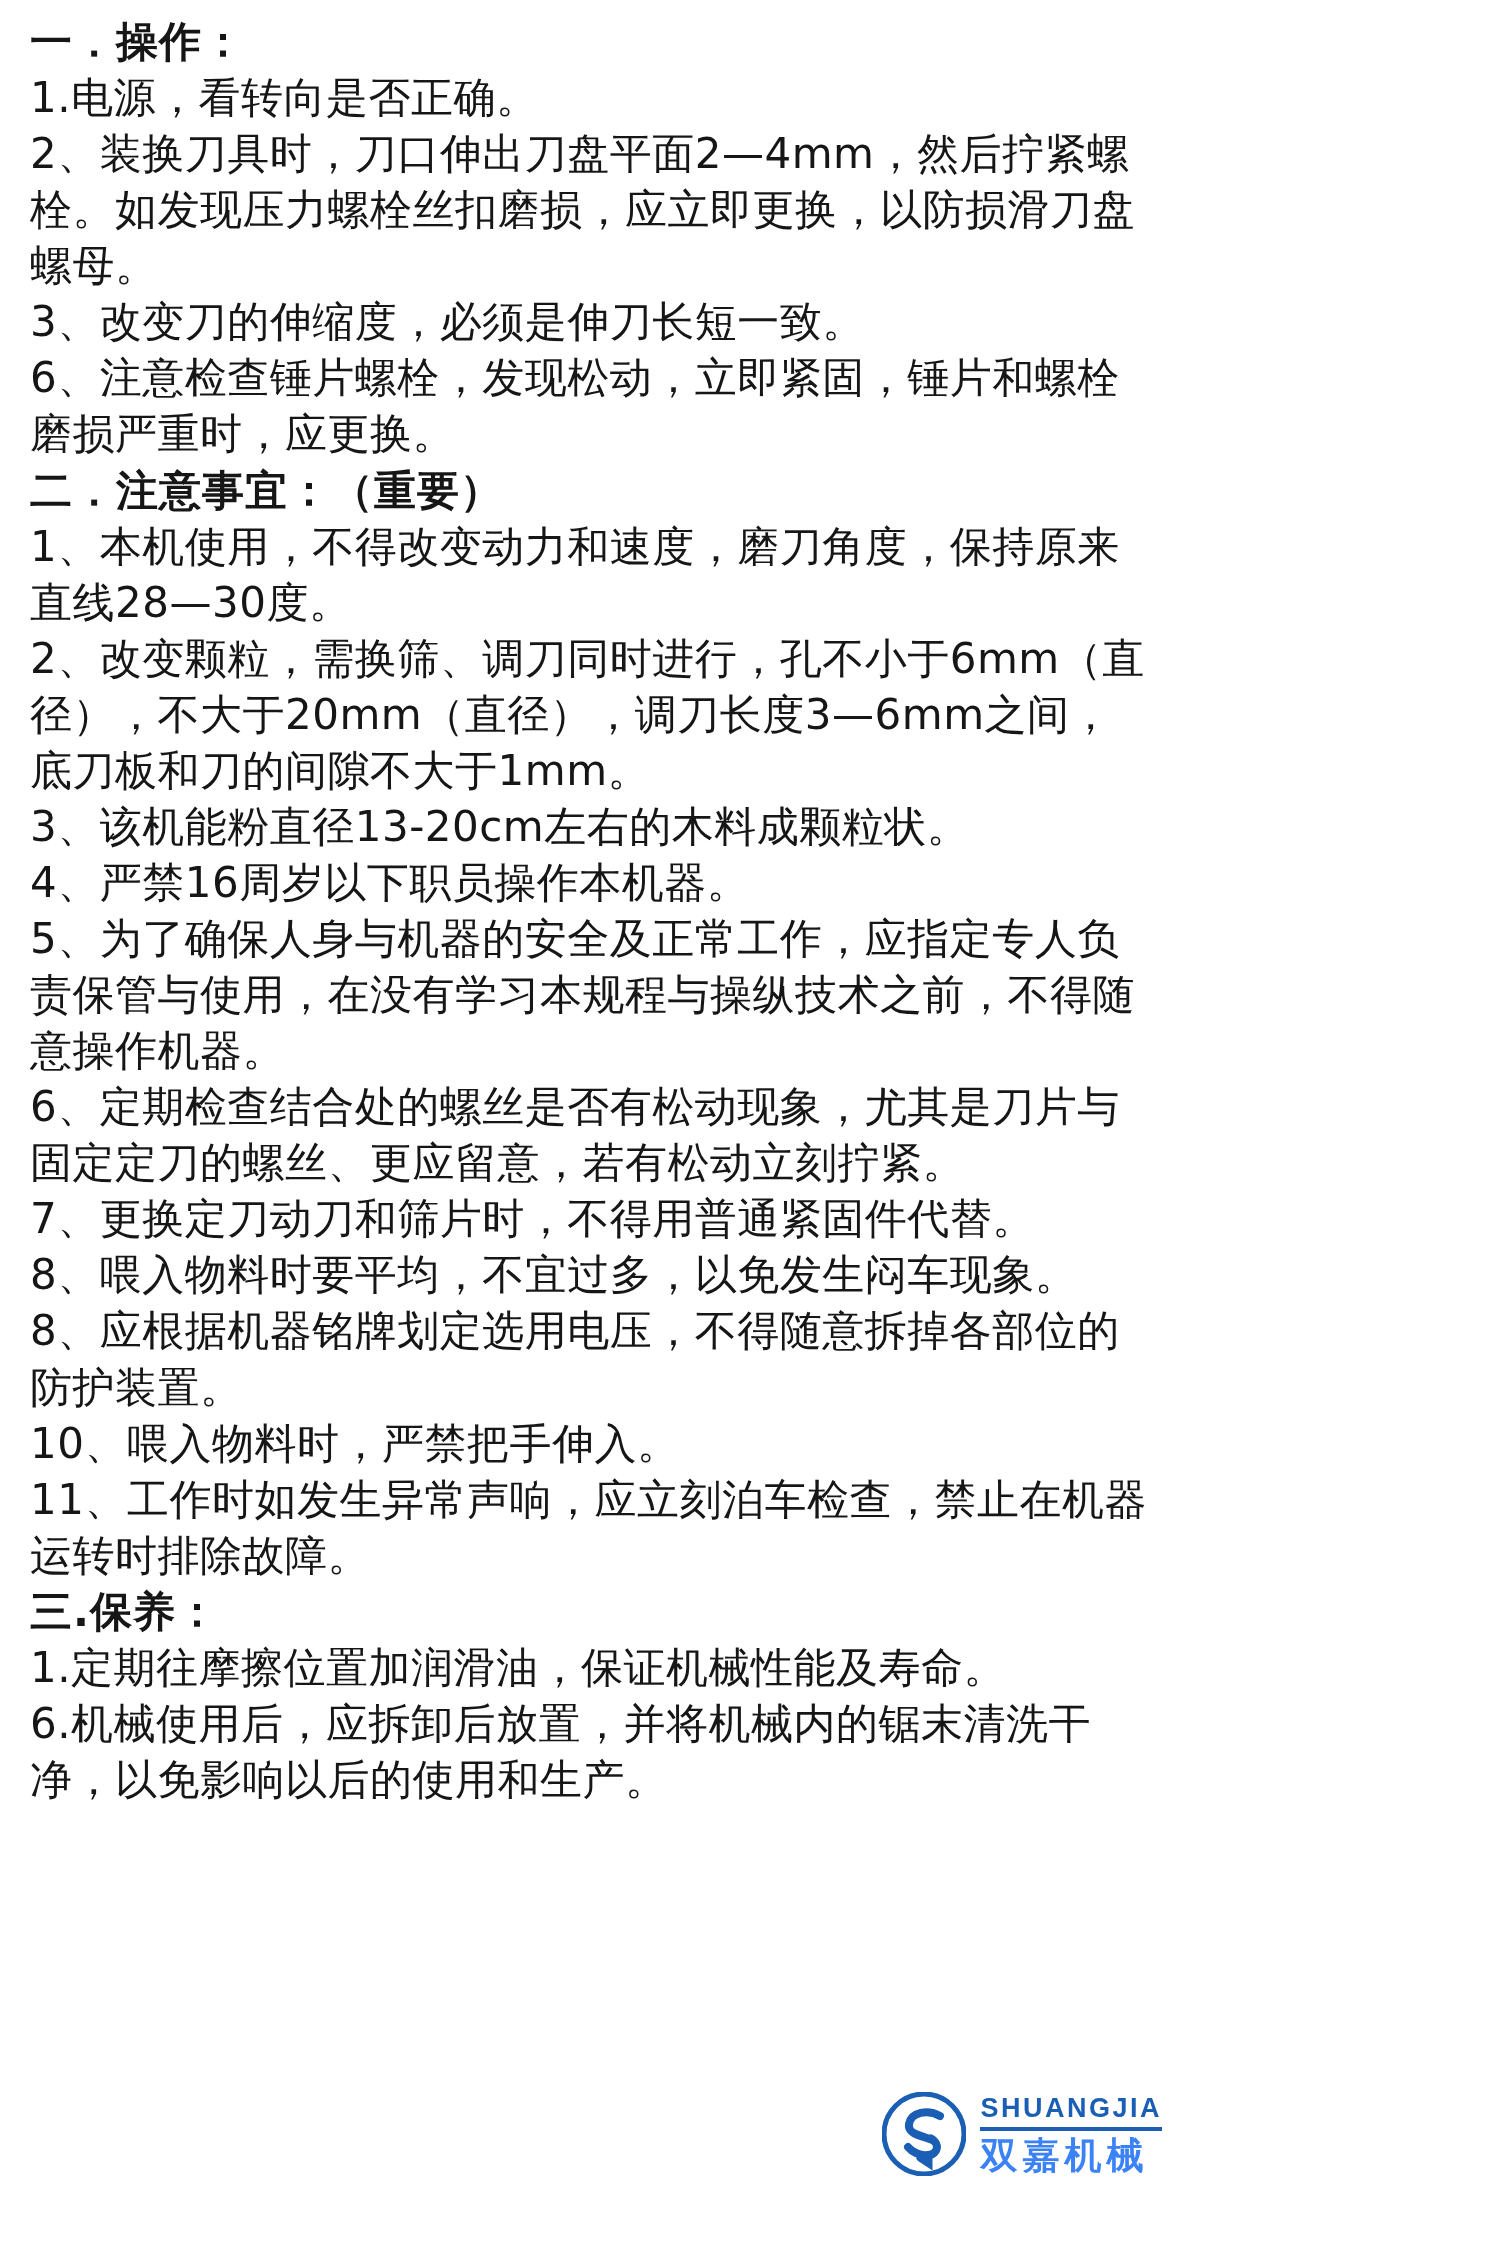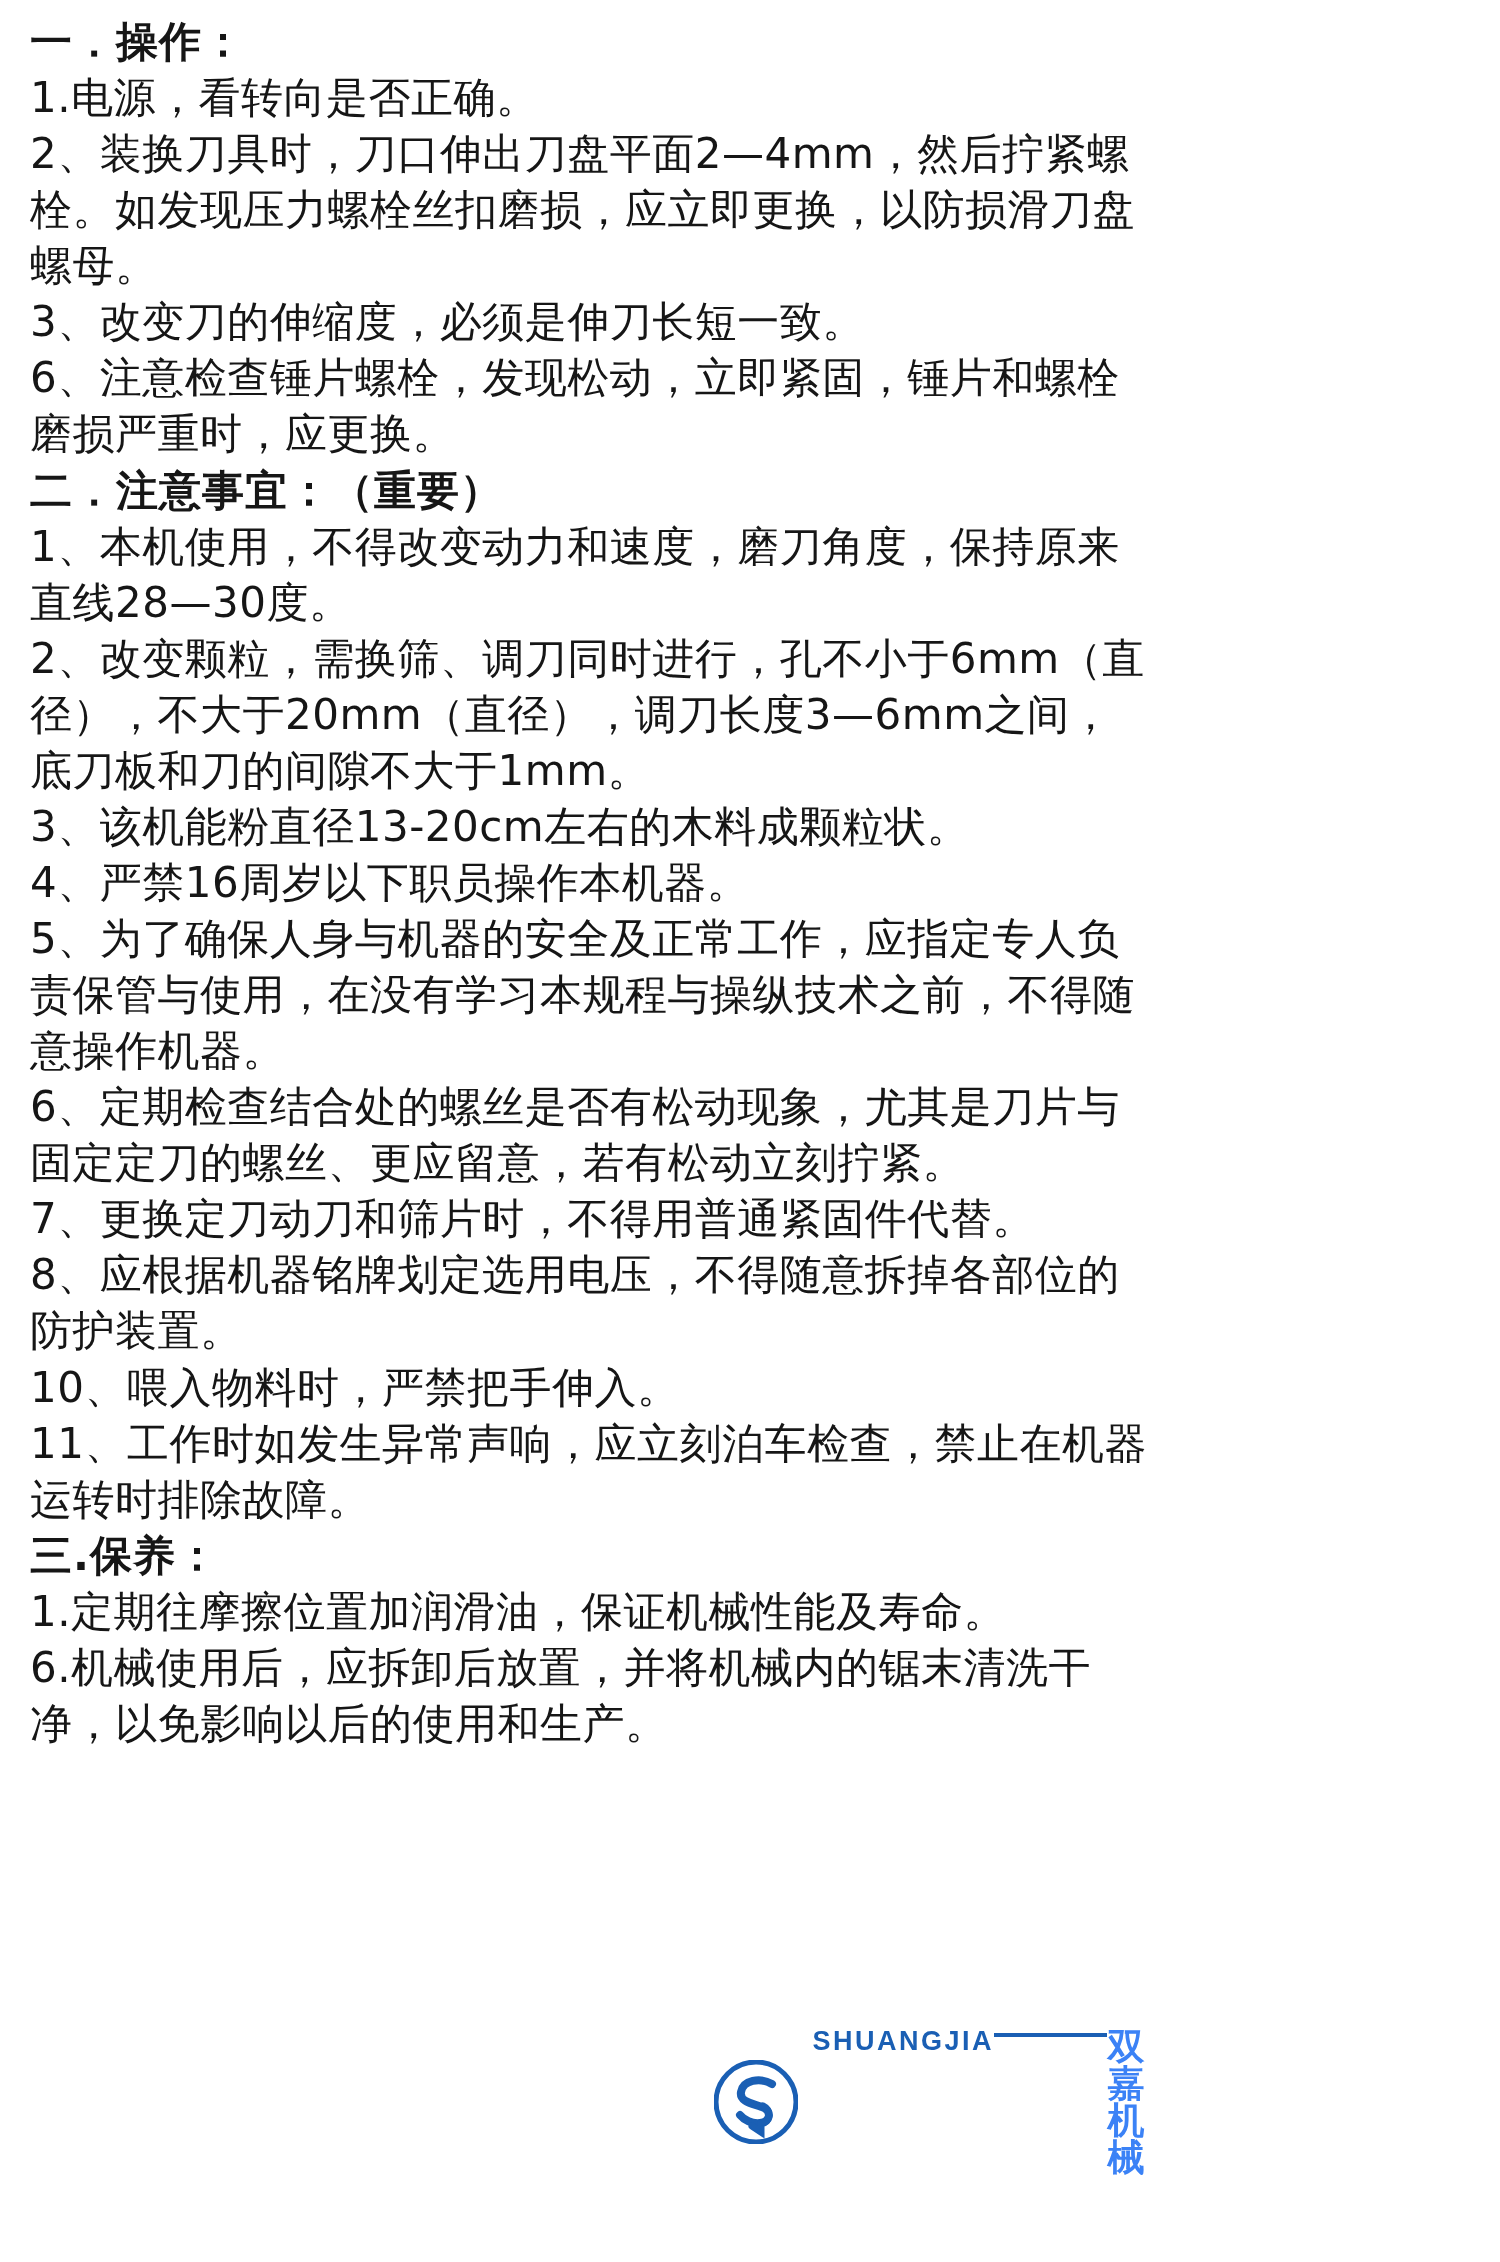--- a/index.html
+++ b/index.html
@@ -45,20 +45,21 @@
     pointer-events: none;
   }
   .logo-mark {
     width: 84px;
     height: 84px;
     position: relative;
     flex: 0 0 auto;
   }
   .logo-text {
     display: flex;
+    flex-direction: column;
     justify-content: center;
     line-height: 1;
   }
   .logo-en {
     font-size: 27px;
     font-weight: 700;
     letter-spacing: 2.5px;
     color: #1a5fb4;
     font-family: "Liberation Sans", sans-serif;
   }
@@ -88,20 +89,21 @@
     <div class="line">3、改变刀的伸缩度，必须是伸刀长短一致。</div>
     <div class="line">6、注意检查锤片螺栓，发现松动，立即紧固，锤片和螺栓磨损严重时，应更换。</div>
     <div class="line heading">二．注意事宜：（重要）</div>
     <div class="line">1、本机使用，不得改变动力和速度，磨刀角度，保持原来直线28—30度。</div>
     <div class="line">2、改变颗粒，需换筛、调刀同时进行，孔不小于6mm（直径），不大于20mm（直径），调刀长度3—6mm之间，底刀板和刀的间隙不大于1mm。</div>
     <div class="line">3、该机能粉直径13-20cm左右的木料成颗粒状。</div>
     <div class="line">4、严禁16周岁以下职员操作本机器。</div>
     <div class="line">5、为了确保人身与机器的安全及正常工作，应指定专人负责保管与使用，在没有学习本规程与操纵技术之前，不得随意操作机器。</div>
     <div class="line">6、定期检查结合处的螺丝是否有松动现象，尤其是刀片与固定定刀的螺丝、更应留意，若有松动立刻拧紧。</div>
     <div class="line">7、更换定刀动刀和筛片时，不得用普通紧固件代替。</div>
+    <div class="line">8、喂入物料时要平均，不宜过多，以免发生闷车现象。</div>
     <div class="line">8、应根据机器铭牌划定选用电压，不得随意拆掉各部位的防护装置。</div>
     <div class="line">10、喂入物料时，严禁把手伸入。</div>
     <div class="line">11、工作时如发生异常声响，应立刻泊车检查，禁止在机器运转时排除故障。</div>
     <div class="line heading">三.保养：</div>
     <div class="line">1.定期往摩擦位置加润滑油，保证机械性能及寿命。</div>
     <div class="line">6.机械使用后，应拆卸后放置，并将机械内的锯末清洗干净，以免影响以后的使用和生产。</div>
   </div>
 
   <div class="logo">
     <div class="logo-mark">

